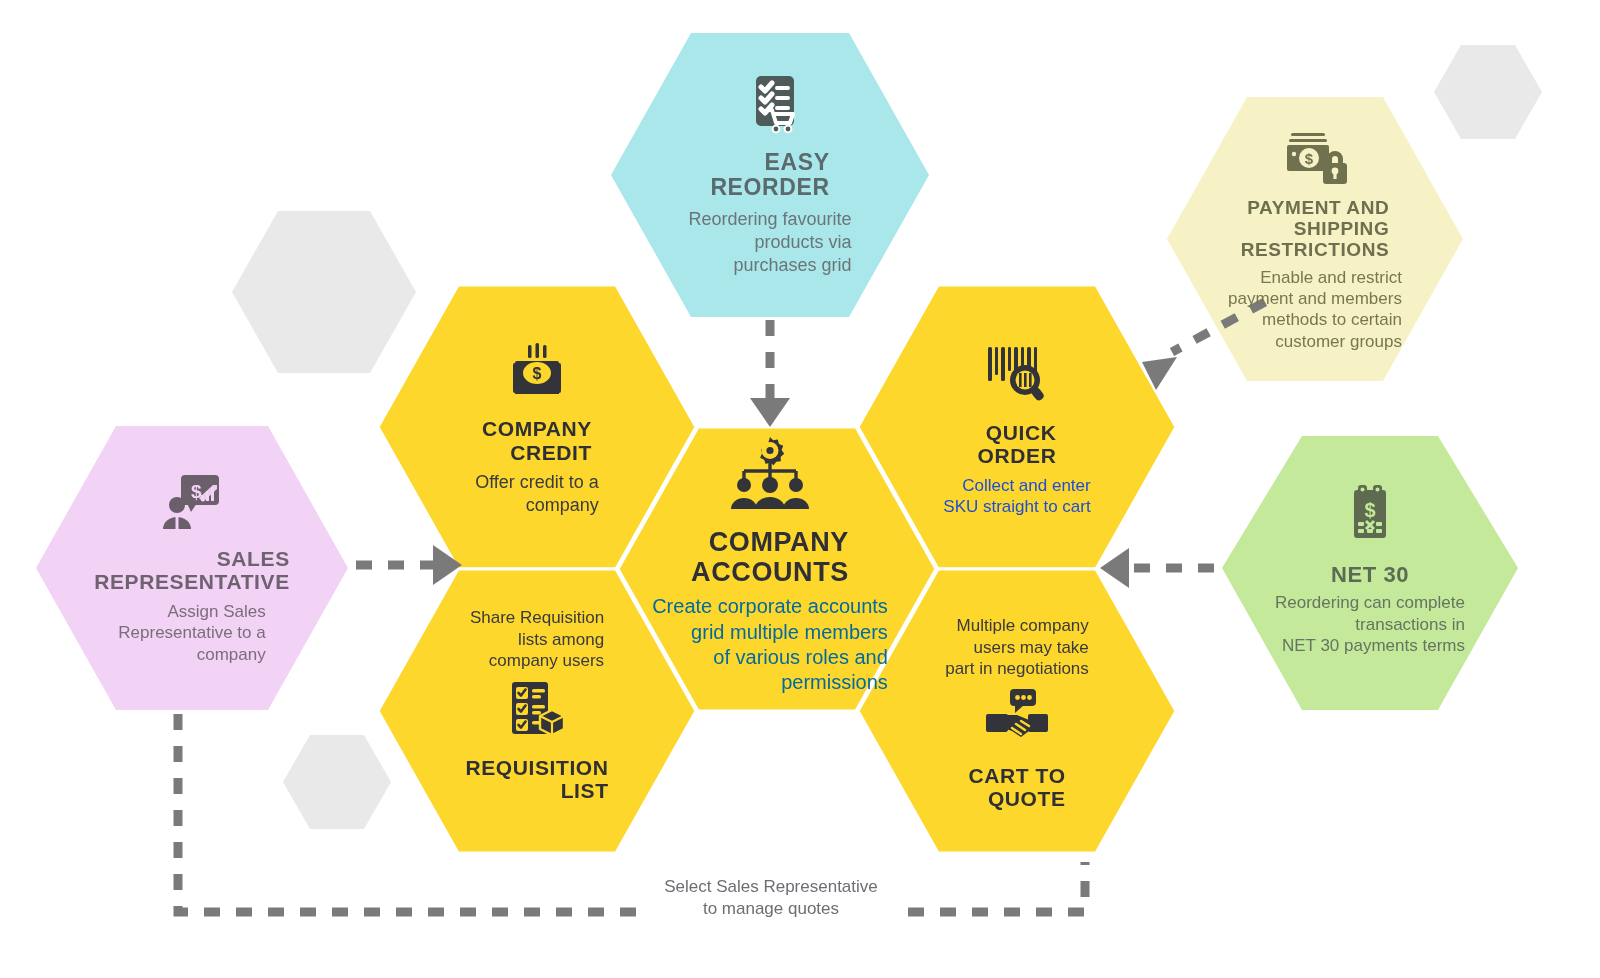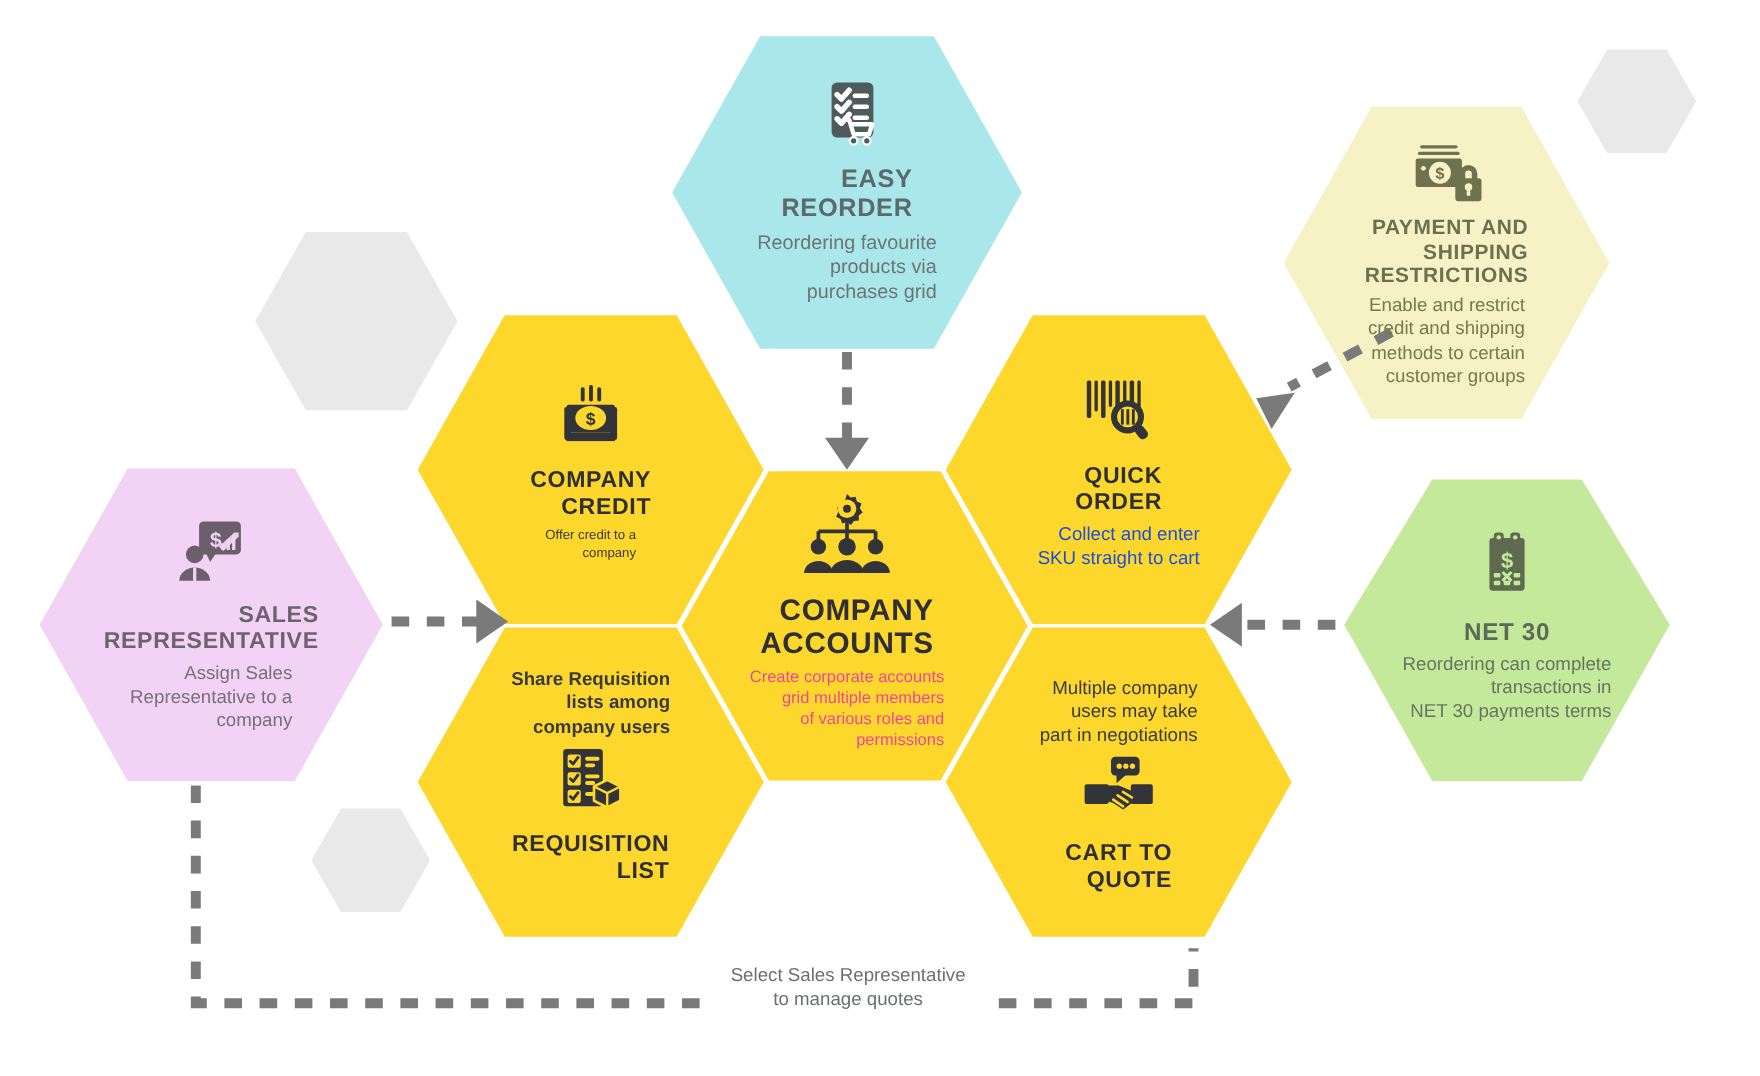--- a/index.html
+++ b/index.html
@@ -127,21 +127,21 @@
         <rect x="50.4" y="43" width="3.2" height="7" fill="#f6f2c5"></rect>
       </svg>
     </span>
     <div class="hx-title" style="font-size:19px;margin-top:8px;">
       <div>PAYMENT AND</div>
       <div>SHIPPING</div>
       <div>RESTRICTIONS</div>
     </div>
     <div class="hx-desc" style="font-size:17px;margin-top:6px;color:#77784f;">
       <div>Enable and restrict</div>
-      <div>credit and shipping</div>
+      <div>payment and members</div>
       <div>methods to certain</div>
       <div>customer groups</div>
     </div>
   </div>
 
   <div class="hexcell" style="left:72px;top:452px;width:240px;height:232px;color:#6f6270;">
     <span class="ico">
       <svg width="62" height="62" viewBox="0 0 62 62">
         <rect x="20" y="4" width="38" height="30" rx="4" fill="#6b5f6c"></rect>
         <text x="30" y="27" font-size="19" font-weight="bold" fill="#f2d2f5" font-family="'Liberation Sans',sans-serif">$</text>
@@ -210,28 +210,28 @@
           <rect x="9" y="43" width="44" height="8"></rect>
         </g>
         <ellipse cx="31" cy="30" rx="14" ry="11" fill="#fdd72b"></ellipse>
         <text x="31" y="36" font-size="16" font-weight="bold" text-anchor="middle" fill="#33333a" font-family="'Liberation Sans',sans-serif">$</text>
       </svg>
     </span>
     <div class="hx-title" style="font-size:21px;margin-top:12px;">
       <div>COMPANY</div>
       <div>CREDIT</div>
     </div>
-    <div class="hx-desc" style="font-size:12px;margin-top:7px;color:#3a3a40;">
+    <div class="hx-desc" style="font-size:18px;margin-top:7px;color:#3a3a40;">
       <div>Offer credit to a</div>
       <div>company</div>
     </div>
   </div>
 
   <div class="hexcell" style="left:427px;top:596px;width:220px;height:218px;color:#2f2f35;">
-    <div class="hx-desc" style="font-size:17px;color:#3a3a40;font-weight:bold;">
+    <div class="hx-desc" style="font-size:17px;color:#3a3a40;">
       <div>Share Requisition</div>
       <div>lists among</div>
       <div>company users</div>
     </div>
     <span class="ico" style="margin-top:8px;">
       <svg width="62" height="62" viewBox="0 0 62 62">
         <rect x="6" y="2" width="36" height="52" rx="3" fill="#33333a"></rect>
         <g fill="#fdd72b">
           <rect x="10" y="7" width="12" height="12" rx="2"></rect>
           <rect x="10" y="23" width="12" height="12" rx="2"></rect>
@@ -355,21 +355,21 @@
           <path d="M27,74 a15,12 0 0 1 30,0 z"></path>
           <circle cx="68" cy="50" r="7"></circle>
           <path d="M55,74 a13,11 0 0 1 26,0 z"></path>
         </g>
       </svg>
     </span>
     <div class="hx-title" style="font-size:27px;margin-top:12px;">
       <div>COMPANY</div>
       <div>ACCOUNTS</div>
     </div>
-    <div class="hx-desc" style="font-size:15px;margin-top:7px;color:#ec4899;">
+    <div class="hx-desc" style="font-size:20px;margin-top:7px;color:#0369a1;">
       <div>Create corporate accounts</div>
       <div>grid multiple members</div>
       <div>of various roles and</div>
       <div>permissions</div>
     </div>
   </div>
 
   <div class="edge-label" style="left:631px;top:876px;width:280px;">
     <div>Select Sales Representative</div>
     <div>to manage quotes</div>

